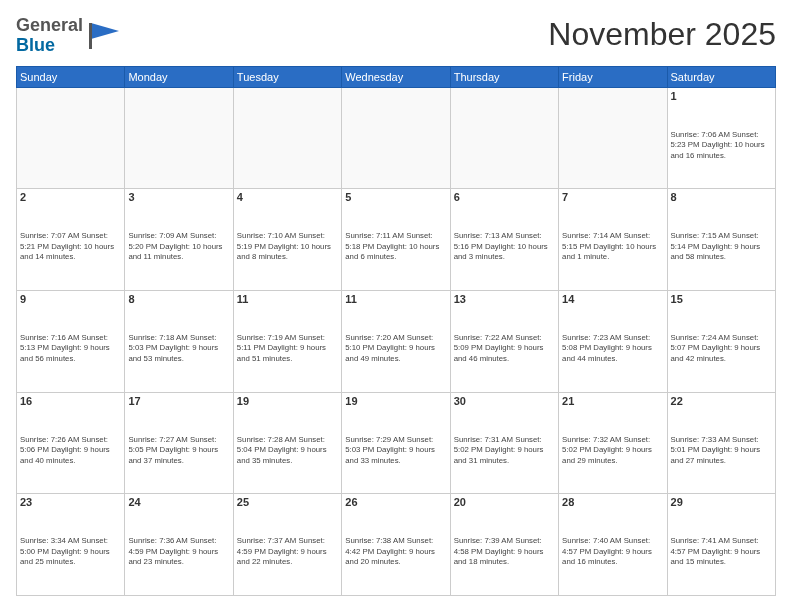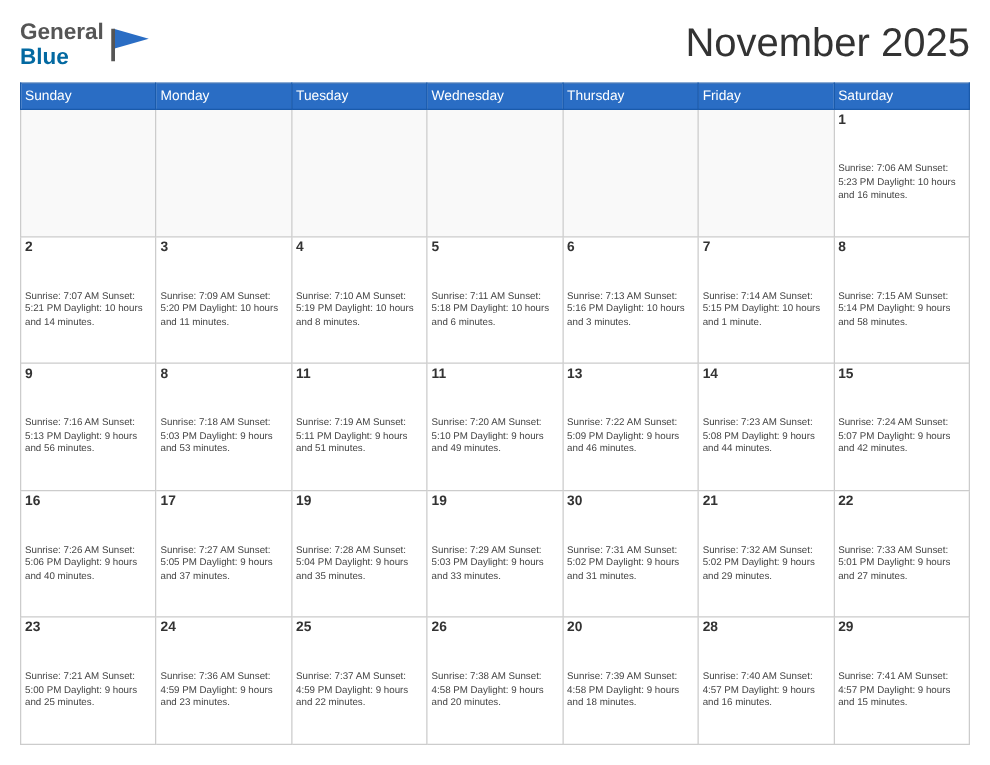--- a/index.html
+++ b/index.html
@@ -289,21 +289,21 @@
             <span class="day-num">22</span>
             <div class="day-info">Sunrise: 7:33 AM
 Sunset: 5:01 PM
 Daylight: 9 hours
 and 27 minutes.</div>
           </td>
         </tr>
         <tr>
           <td>
             <span class="day-num">23</span>
-            <div class="day-info">Sunrise: 7:21 AM
+            <div class="day-info">Sunrise: 3:34 AM
 Sunset: 5:00 PM
 Daylight: 9 hours
 and 25 minutes.</div>
           </td>
           <td>
             <span class="day-num">24</span>
             <div class="day-info">Sunrise: 7:36 AM
 Sunset: 4:59 PM
 Daylight: 9 hours
 and 23 minutes.</div>
@@ -311,21 +311,21 @@
           <td>
             <span class="day-num">25</span>
             <div class="day-info">Sunrise: 7:37 AM
 Sunset: 4:59 PM
 Daylight: 9 hours
 and 22 minutes.</div>
           </td>
           <td>
             <span class="day-num">26</span>
             <div class="day-info">Sunrise: 7:38 AM
-Sunset: 4:58 PM
+Sunset: 4:42 PM
 Daylight: 9 hours
 and 20 minutes.</div>
           </td>
           <td>
             <span class="day-num">20</span>
             <div class="day-info">Sunrise: 7:39 AM
 Sunset: 4:58 PM
 Daylight: 9 hours
 and 18 minutes.</div>
           </td>

